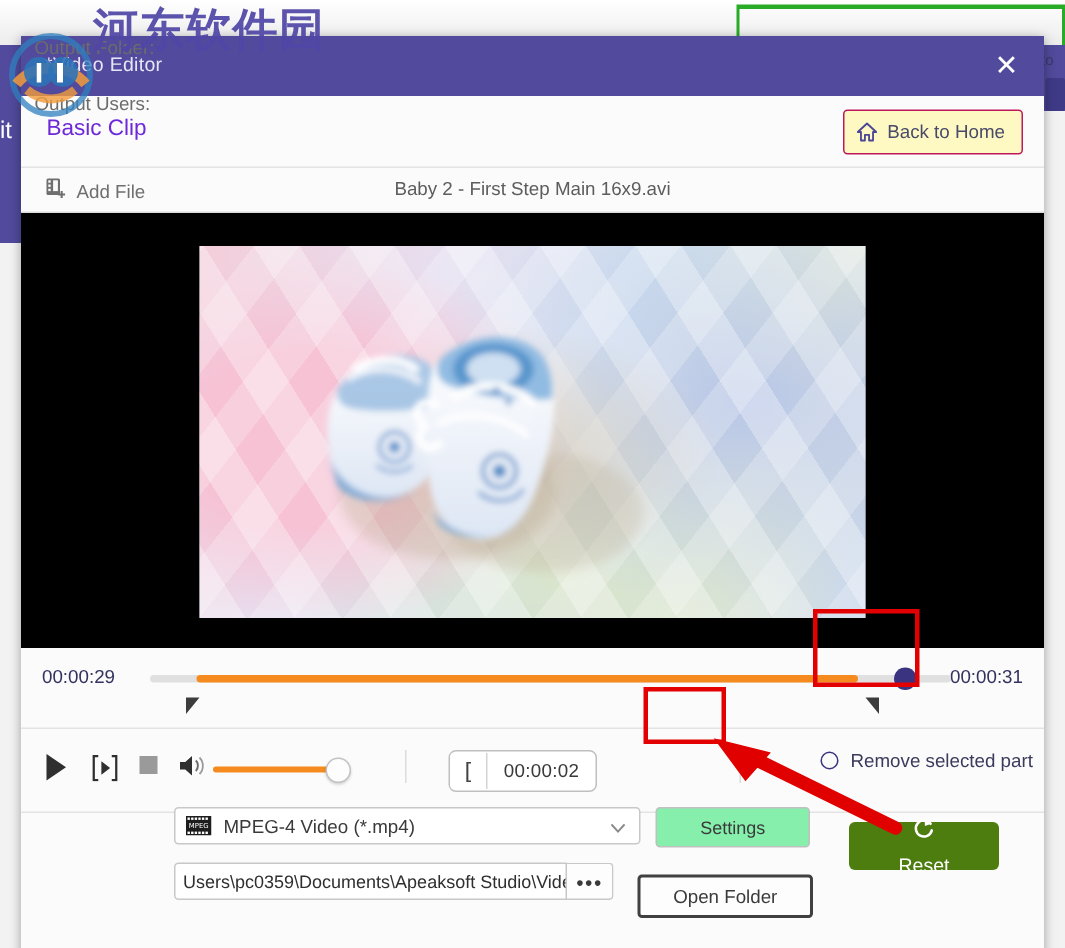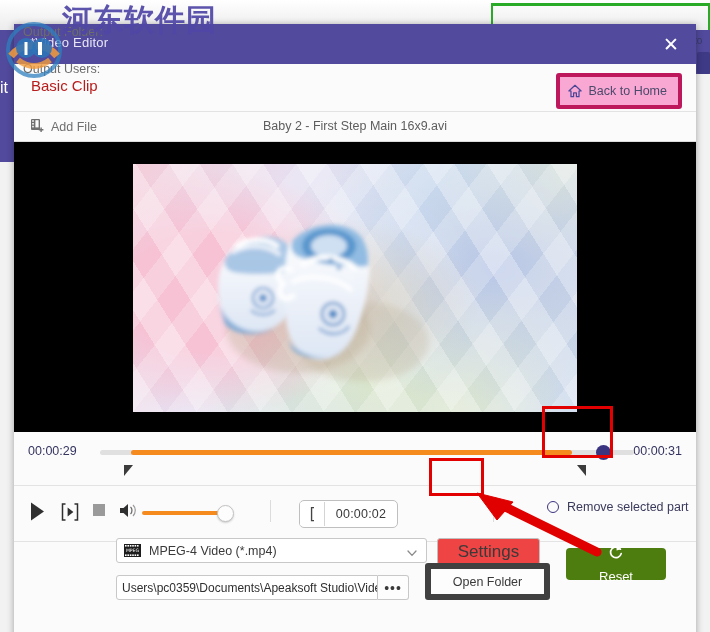--- a/index.html
+++ b/index.html
@@ -90,29 +90,29 @@
   
   .tabrow {
     position: absolute; left: 0; top: 40px;
     width: 682px; height: 48px;
     background: #fbfbfb;
     border-bottom: 1px solid #e3e3e3;
     box-sizing: border-box;
   }
   .tab-label {
     position: absolute; left: 17px; top: 13px;
-    font-size: 15px; color: #b91c1c;
+    font-size: 15px; color: #6d28d9;
   }
   .back-home {
     position: absolute; right: 14px; top: 9px;
     height: 28px;
     padding: 0 11px 0 8px;
-    border: 4px solid #be185d;
+    border: 1px solid #be185d;
     border-radius: 3px;
-    background: #f9a8d4;
+    background: #fef9c3;
     display: flex; align-items: center; gap: 6px;
     cursor: pointer;
   }
   .back-home .lbl { font-size: 12.5px; color: #4a4a6a; }
   .home-ico { width: 14px; height: 14px; display:block; }
 
   
   .filerow {
     position: absolute; left: 0; top: 88px;
     width: 682px; height: 30px;
@@ -292,22 +292,22 @@
     cursor: pointer;
   }
   .fmt-ico { width:17px; height:13px; margin-left:7px; display:block; }
   .fmt-text { font-size: 12.5px; color:#3a3a3a; margin-left: 8px; }
   .chev { position:absolute; right: 8px; top: 6px; }
 
   .settings-btn {
     position: absolute; left: 437px; top: 538px;
     width: 101px; height: 25px;
     border:1px solid #c0c0c0; border-radius:3px;
-    background:#ef4444;
-    font-size:17px; color:#3a3a3a;
+    background:#86efac;
+    font-size:12px; color:#3a3a3a;
     display:flex; align-items:center; justify-content:center;
     cursor:pointer;
   }
 
   .folder-box {
     position: absolute; left: 116px; top: 575px;
     width: 262px; height: 25px;
     border:1px solid #c8c8c8; border-radius:3px 0 0 3px;
     background:#ffffff;
     display:flex; align-items:center;
@@ -319,23 +319,23 @@
     position:absolute; left: 378px; top: 575px;
     width: 31px; height: 25px;
     border:1px solid #c8c8c8; border-left:none; border-radius:0 3px 3px 0;
     background:#fdfdfd;
     display:flex; align-items:center; justify-content:center;
     font-size:14px; color:#3a3a3a; letter-spacing:1px;
     box-sizing:border-box;
     cursor:pointer;
   }
   .openfolder-btn {
-    position:absolute; left: 425px; top: 563px;
+    position:absolute; left: 425px; top: 583px;
     width: 113px; height: 25px;
-    border:6px solid #404040; border-radius:3px;
+    border:2px solid #404040; border-radius:3px;
     background:#fdfdfd;
     font-size:12.5px; color:#3a3a3a;
     display:flex; align-items:center; justify-content:center;
     cursor:pointer;
   }
 
   .save-btn, .reset-btn {
     position:absolute; left: 566px;
     width: 100px; height: 32px;
     border-radius: 4px;

